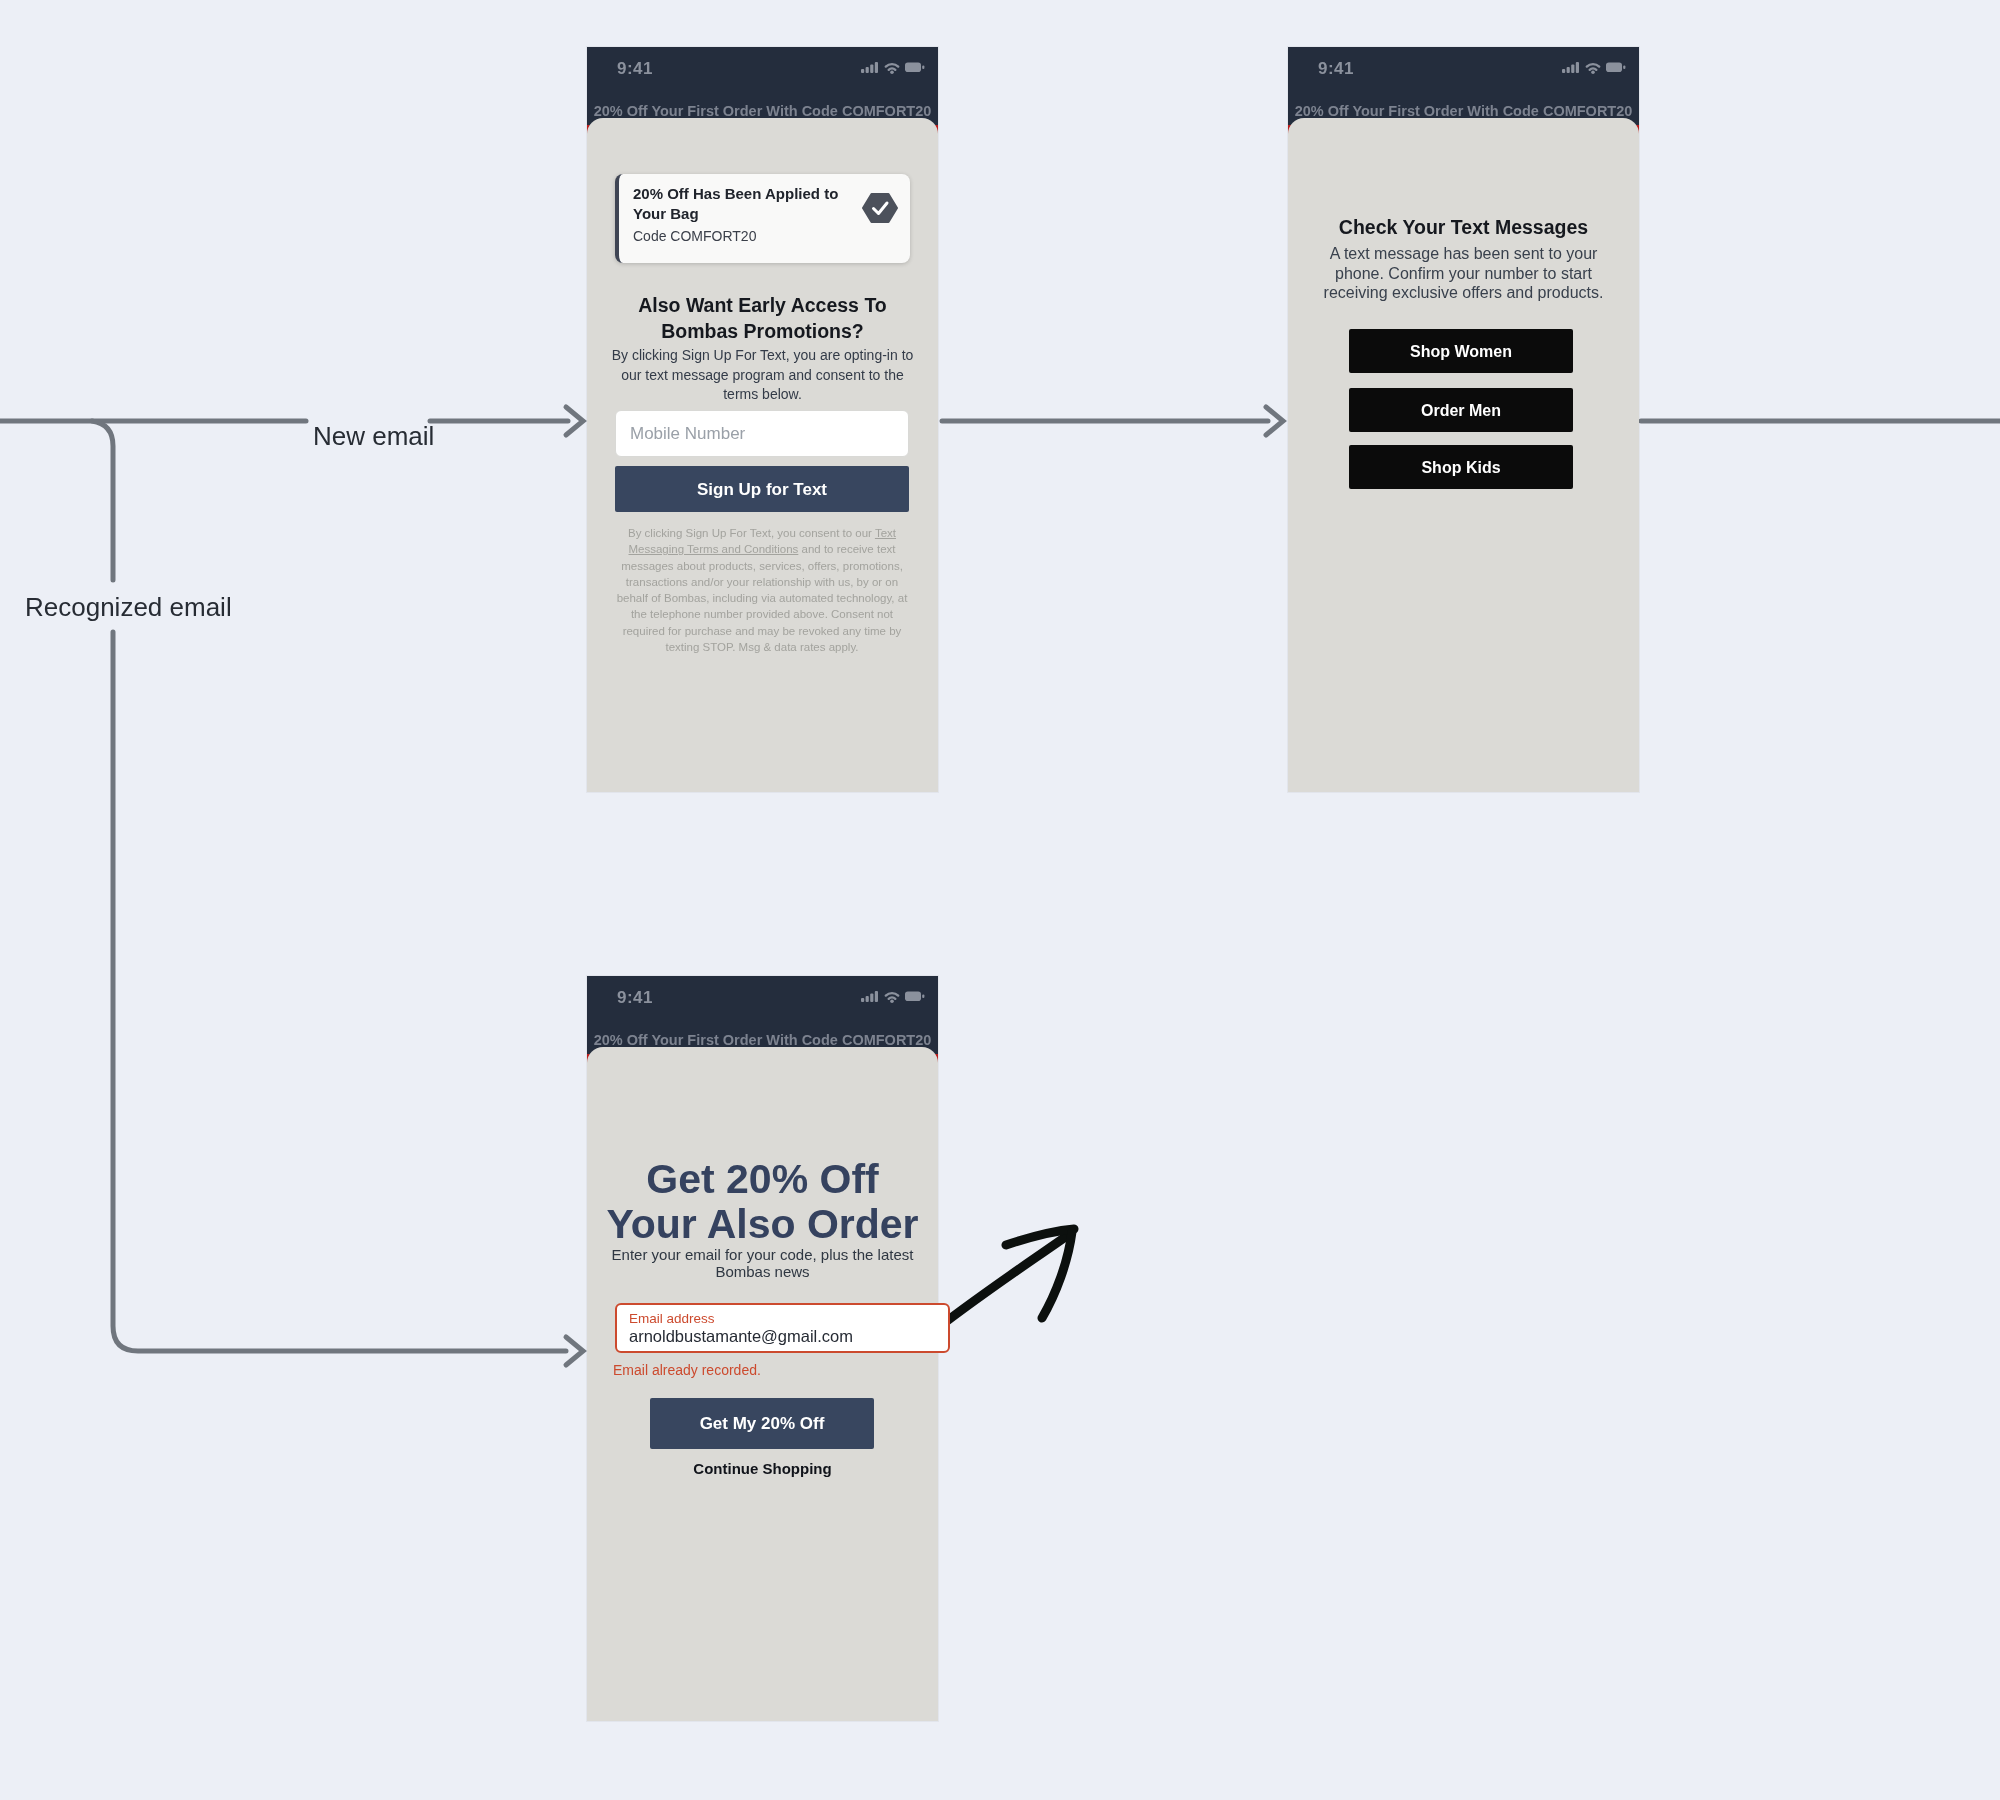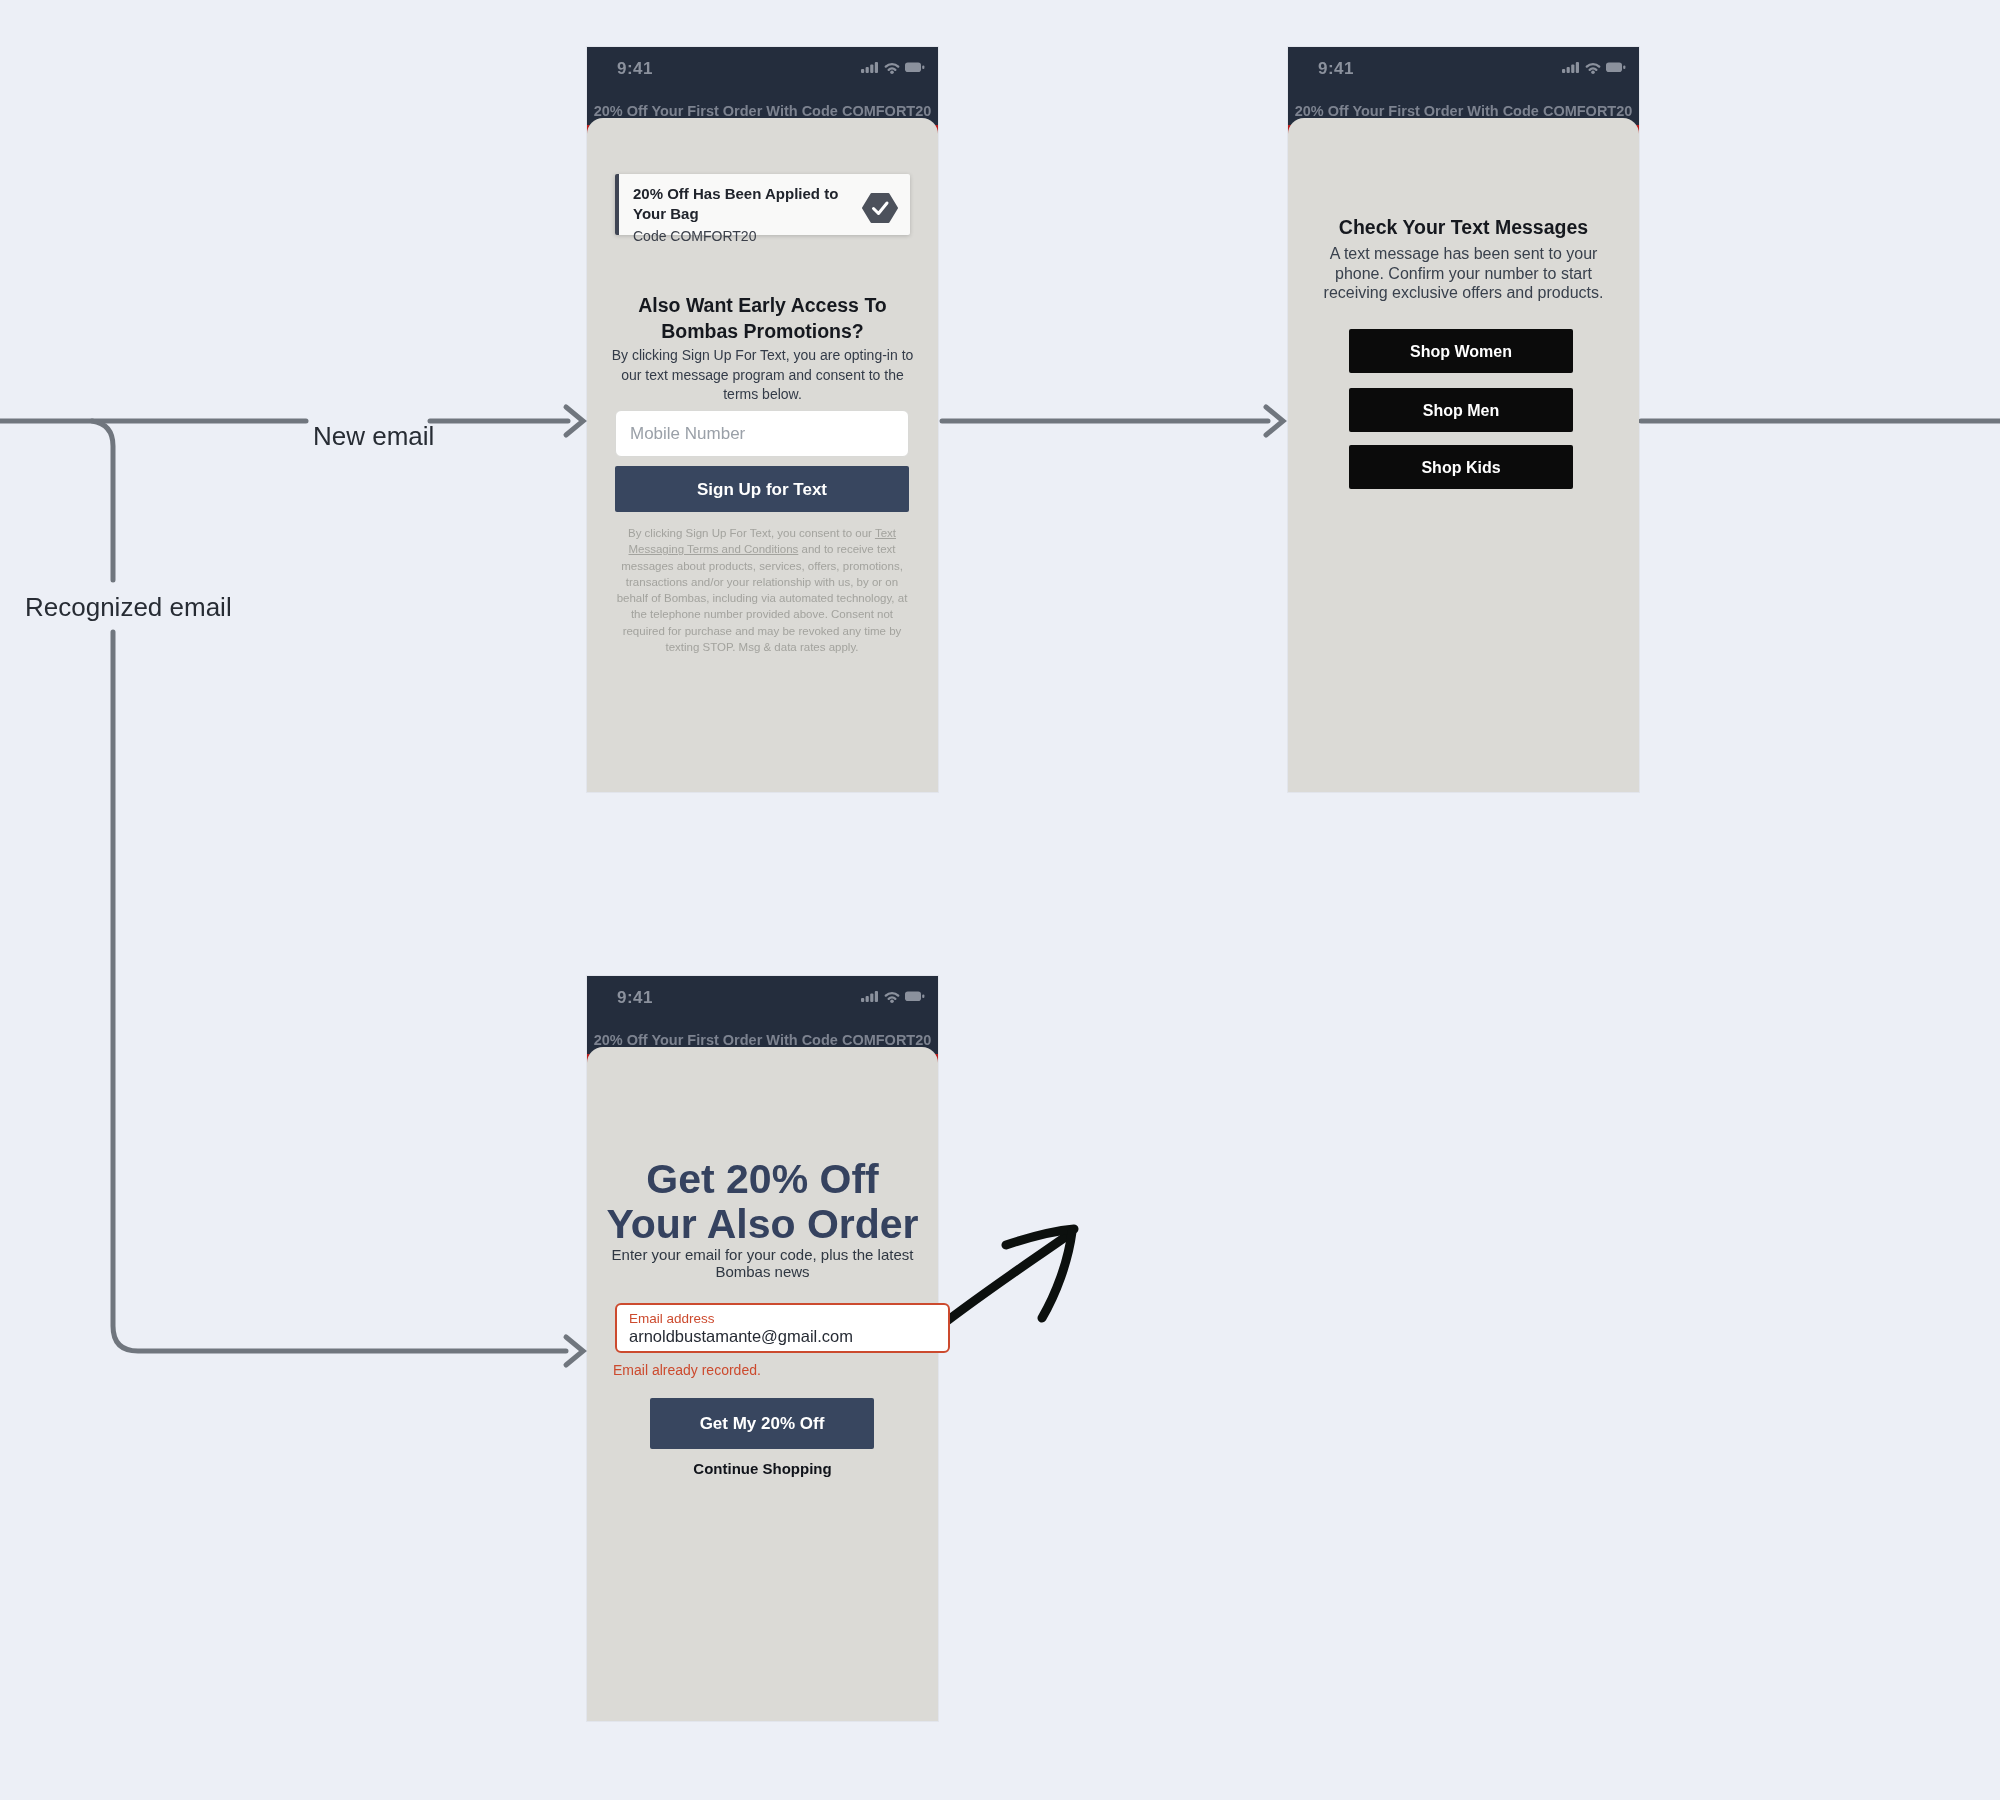--- a/index.html
+++ b/index.html
@@ -20,22 +20,22 @@
          box-shadow:0 0 0 1px rgba(0,0,0,0.04);}
   .phone-header{position:absolute;top:0;left:0;right:0;height:78px;background:#242d3d;}
   .time{position:absolute;left:30px;top:12px;color:#8b919d;font-size:17px;font-weight:bold;letter-spacing:.5px;}
   .status-icons{position:absolute;right:13px;top:13px;}
   .promo-bar{position:absolute;top:56px;left:0;right:0;text-align:center;color:#7d8390;
              font-size:14.5px;font-weight:bold;white-space:nowrap;}
   .sheet{position:absolute;top:71px;left:0;right:0;bottom:0;background:#dbdad6;
          border-radius:16px 16px 0 0;}
 
   
-  .toast{position:absolute;top:56px;left:28px;width:295px;height:61px;background:#f9f9f8;
-         border-left:4px solid #3f4554;border-radius:2px;box-shadow:0 1px 4px rgba(0,0,0,.18);
+  .toast{position:absolute;top:56px;left:28px;width:295px;height:89px;background:#f9f9f8;
+         border-left:4px solid #3f4554;border-radius:8px;box-shadow:0 1px 4px rgba(0,0,0,.18);
          box-sizing:border-box;padding:10px 56px 0 14px;}
   .toast-title{font-size:15px;font-weight:bold;color:#20242c;line-height:20px;}
   .toast-code{font-size:14px;color:#3a3f49;margin-top:4px;}
   .toast-icon{position:absolute;right:12px;top:16px;}
   .p1-heading{position:absolute;top:174px;left:0;right:0;text-align:center;color:#15181e;
               font-size:19.5px;font-weight:bold;line-height:26px;}
   .p1-body{position:absolute;top:228px;left:22px;right:22px;text-align:center;color:#333b48;
            font-size:14px;line-height:19.5px;}
   .p1-input{position:absolute;top:292px;left:28px;width:294px;height:47px;box-sizing:border-box;
             background:#ffffff;border:1px solid #d9d9d6;border-radius:6px;padding:0 14px;
@@ -163,21 +163,21 @@
           <rect x="44" y="2.5" width="16" height="9.5" rx="2.8" fill="#8b919d"></rect>
           <rect x="61.2" y="5.5" width="2.2" height="3.5" rx="1" fill="#8b919d"></rect>
         </g>
       </svg>
       <div class="promo-bar">20% Off Your First Order With Code COMFORT20</div>
     </div>
     <div class="sheet">
       <div class="p2-heading">Check Your Text Messages</div>
       <div class="p2-body">A text message has been sent to your phone. Confirm your number to start receiving exclusive offers and products.</div>
       <button class="btn-black" style="top:211px;">Shop Women</button>
-      <button class="btn-black" style="top:270px;">Shop Men</button>
+      <button class="btn-black" style="top:270px;">Order Men</button>
       <button class="btn-black" style="top:327px;">Shop Kids</button>
     </div>
   </div>
 
   <div class="phone" style="left:587px;top:976px;">
     <div class="phone-header">
       <div class="time">9:41</div>
       <svg class="status-icons" width="64" height="14" viewBox="0 0 64 14">
         <g fill="#8b919d">
           <rect x="0" y="9" width="3.2" height="4" rx="1"></rect>

